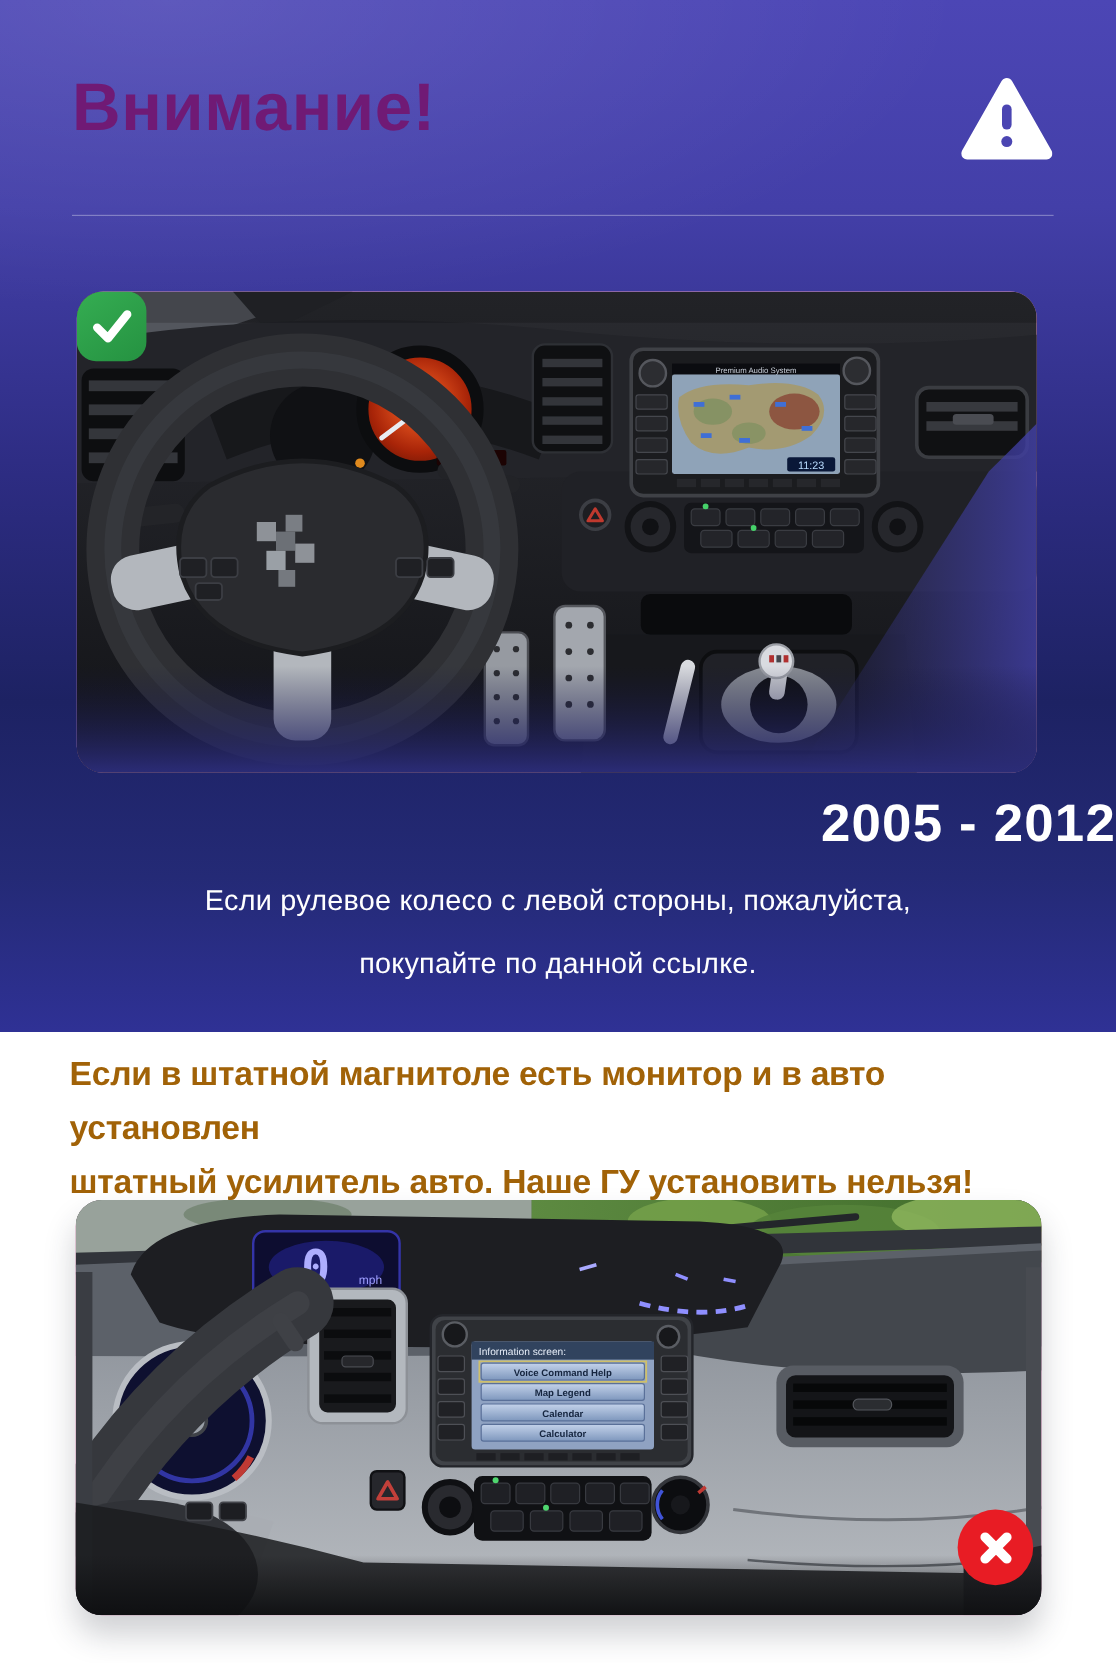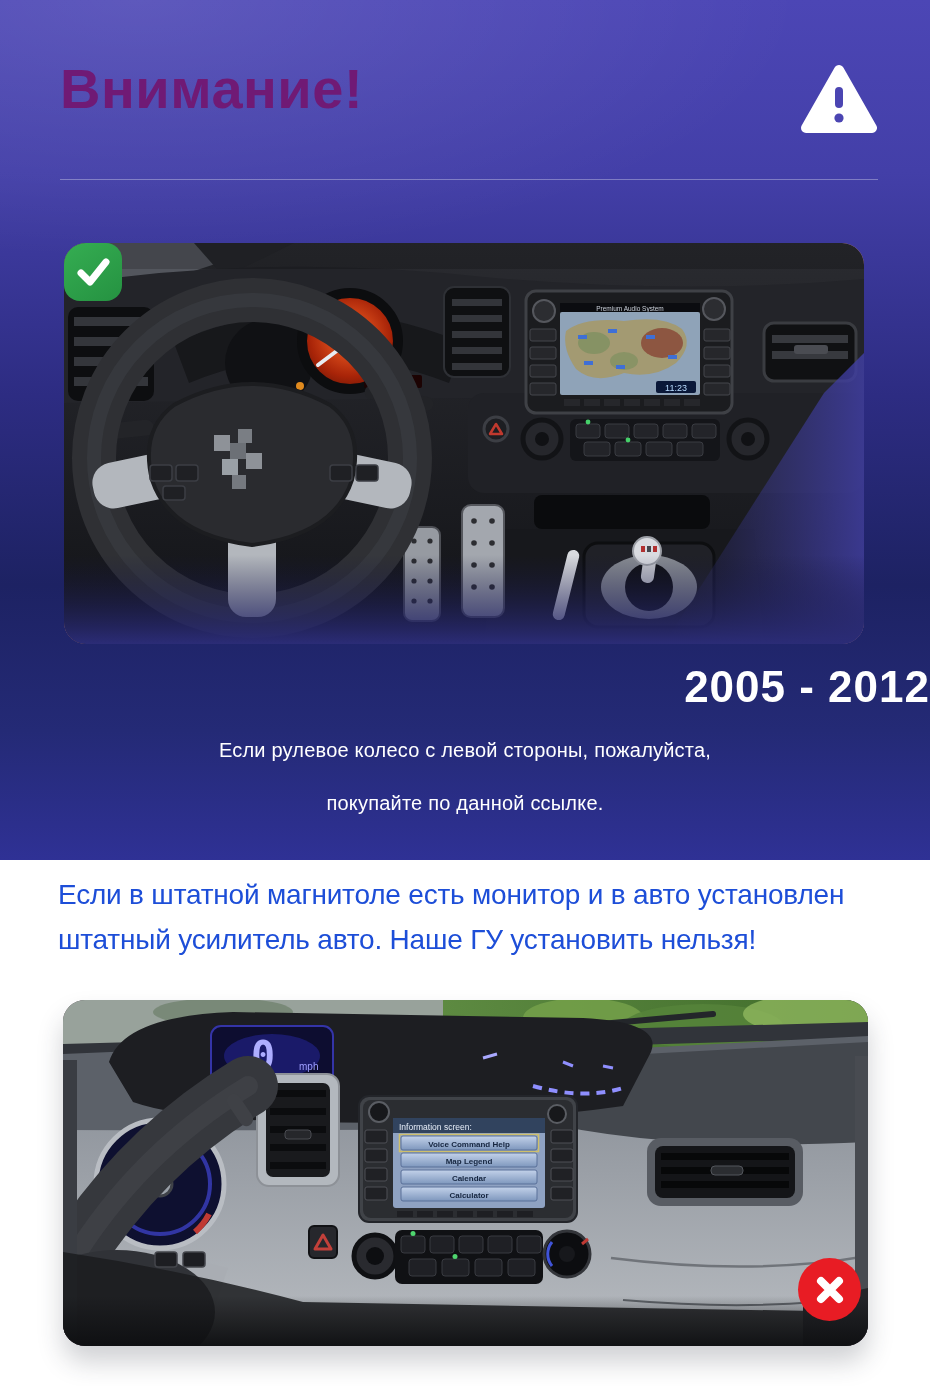--- a/index.html
+++ b/index.html
@@ -37,26 +37,26 @@
     position:absolute;left:735px;top:258px;width:63px;height:63px;border-radius:50%;
     background:var(--accent-red,#e81c24);
     display:flex;align-items:center;justify-content:center;z-index:3;
   }
   .years{
     position:absolute;left:0;top:662px;width:930px;text-align:right;
     color:#fff;font-size:44px;font-weight:700;letter-spacing:1px;
   }
   .hero-note{
     position:absolute;left:0;top:724px;width:930px;text-align:center;
-    color:#fff;font-size:20px;font-weight:500;line-height:53px;letter-spacing:.2px;
+    color:#fff;font-size:24px;font-weight:500;line-height:53px;letter-spacing:.2px;
   }
   
   .warn-text{
     position:absolute;left:58px;top:872px;width:830px;
-    color:#1d4ed8;font-size:28px;font-weight:400;line-height:45px;letter-spacing:-.2px;
+    color:#a16207;font-size:28px;font-weight:700;line-height:45px;letter-spacing:-.2px;
   }
   svg{display:block;}
 </style>
 </head>
 <body>
 
 <div id="stage">
 
   <div class="hero-bg"></div>
 

